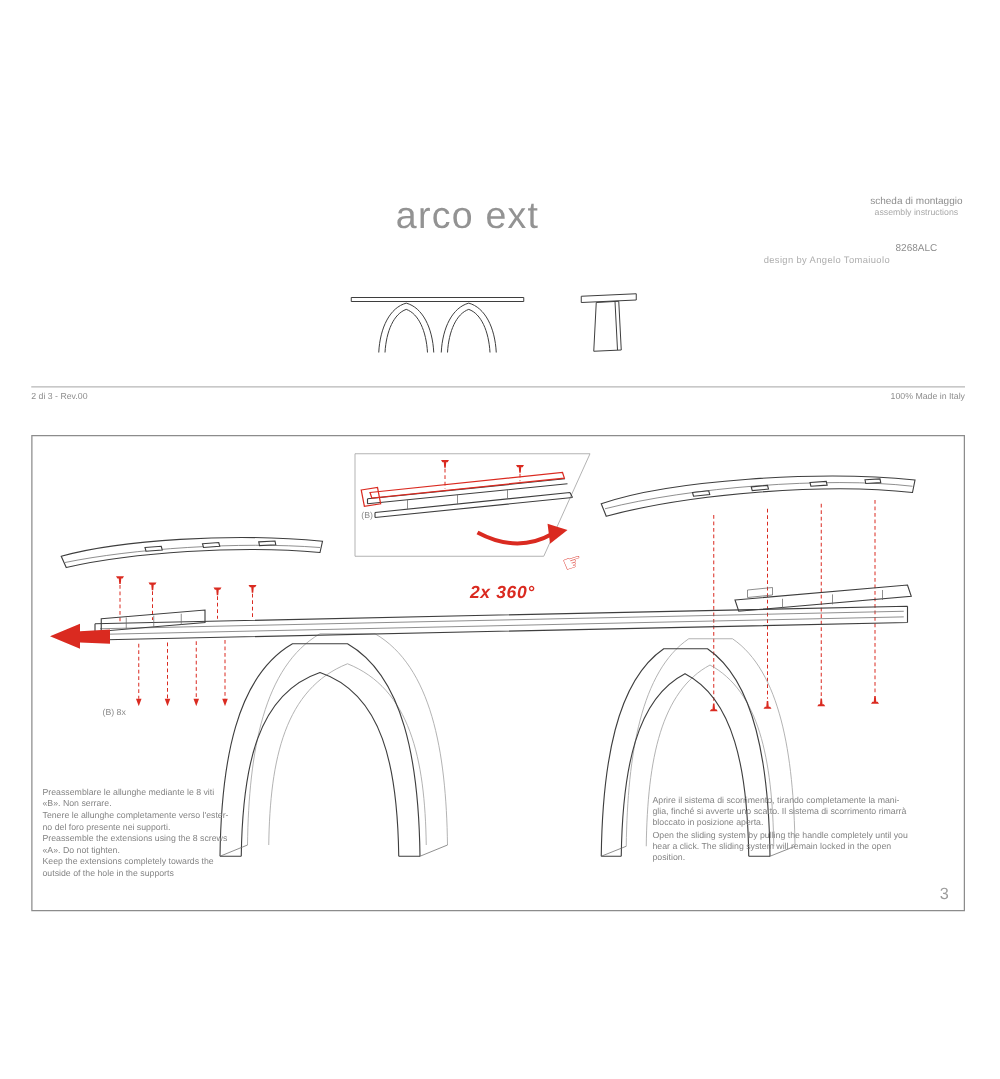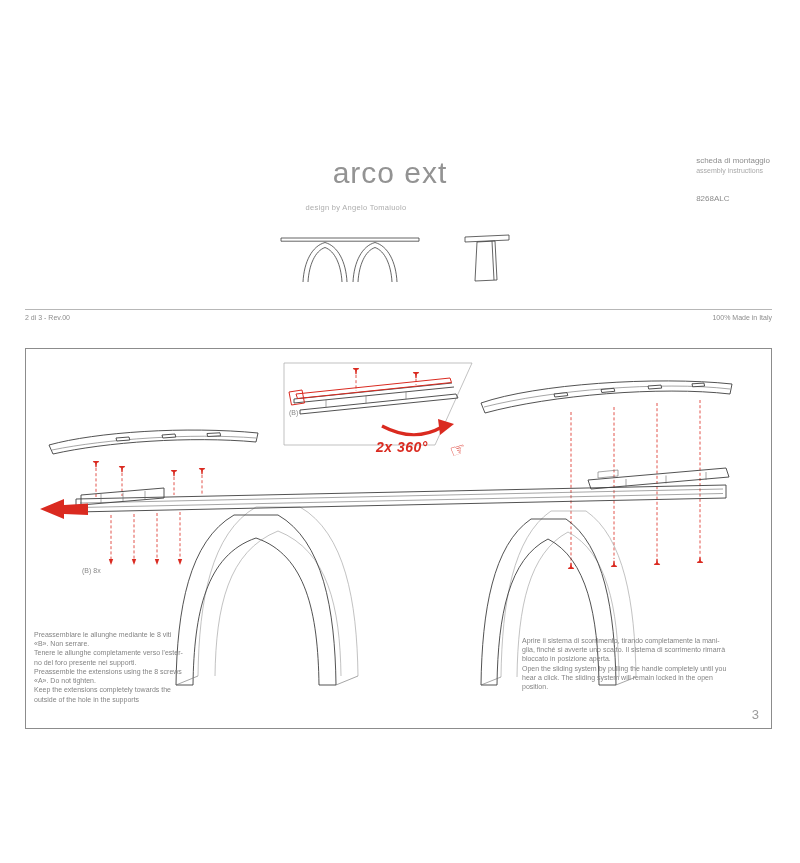--- a/index.html
+++ b/index.html
@@ -6,24 +6,24 @@
   :root { --accent:#da2a20; }
   html,body { background:#fff; }
   body {
     width:800px; height:863px; position:relative; overflow:hidden;
     font-family:"Liberation Sans", sans-serif; color:#8a8a8a;
   }
   .abs { position:absolute; }
 
   
   .title { width:748px; top:156px; left:0; text-align:center;
-           font-size:30px; font-weight:400; letter-spacing:1px; color:#939393;margin-left:16px; }
-  .subtitle { width:712px; top:203px; left:0; text-align:center;
+           font-size:30px; font-weight:400; letter-spacing:1px; color:#939393; }
+  .subtitle { width:712px; top:203px; left:0; text-align:right;
               font-size:7.5px; letter-spacing:.3px; color:#adadad; }
-  .doc-info { top:156px; right:30px; text-align:left; }
+  .doc-info { top:156px; right:30px; text-align:center; }
   .doc-info .l1 { font-size:8px; color:#8d8d8d; }
   .doc-info .l2 { font-size:7px; color:#a9a9a9; margin-top:2px; }
   .doc-info .l3 { font-size:8px; color:#8d8d8d; margin-top:20px; }
 
   
   .rule { left:25px; top:309px; width:747px; height:0; border-top:1px solid #b7b7b7; }
   .meta-left  { left:25px;  top:314px; font-size:7px; color:#8d8d8d; }
   .meta-right { right:28px; top:314px; font-size:7px; color:#8d8d8d; }
 
   
@@ -191,21 +191,21 @@
         <g class="dash">
           <path d="M330,26 V42"></path>
           <path d="M390,30 V36"></path>
         </g>
         <path class="red-s" style="stroke-width:3.2" d="M356,77 Q388,94 416,78"></path>
         <path class="red-f" d="M412,70 L428,75 L414,86 Z"></path>
       </g>
     </svg>
 
     <span class="diagram-label" style="left:263px; top:60px;">(B)</span>
-    <span class="rotation" style="left:350px; top:90px;">2x 360°</span>
+    <span class="rotation" style="left:350px; top:116px;">2x 360°</span>
     <span class="hand" style="left:424px; top:92px;">☞</span>
     <span class="diagram-label" style="left:56px; top:218px;">(B) 8x</span>
 
     <div class="note" style="left:8px; top:281px; width:190px;">
       <p>Preassemblare le allunghe mediante le 8 viti
 «B». Non serrare.
 Tenere le allunghe completamente verso l'ester-
 no del foro presente nei supporti.</p>
       <p>Preassemble the extensions using the 8 screws
 «A». Do not tighten.

